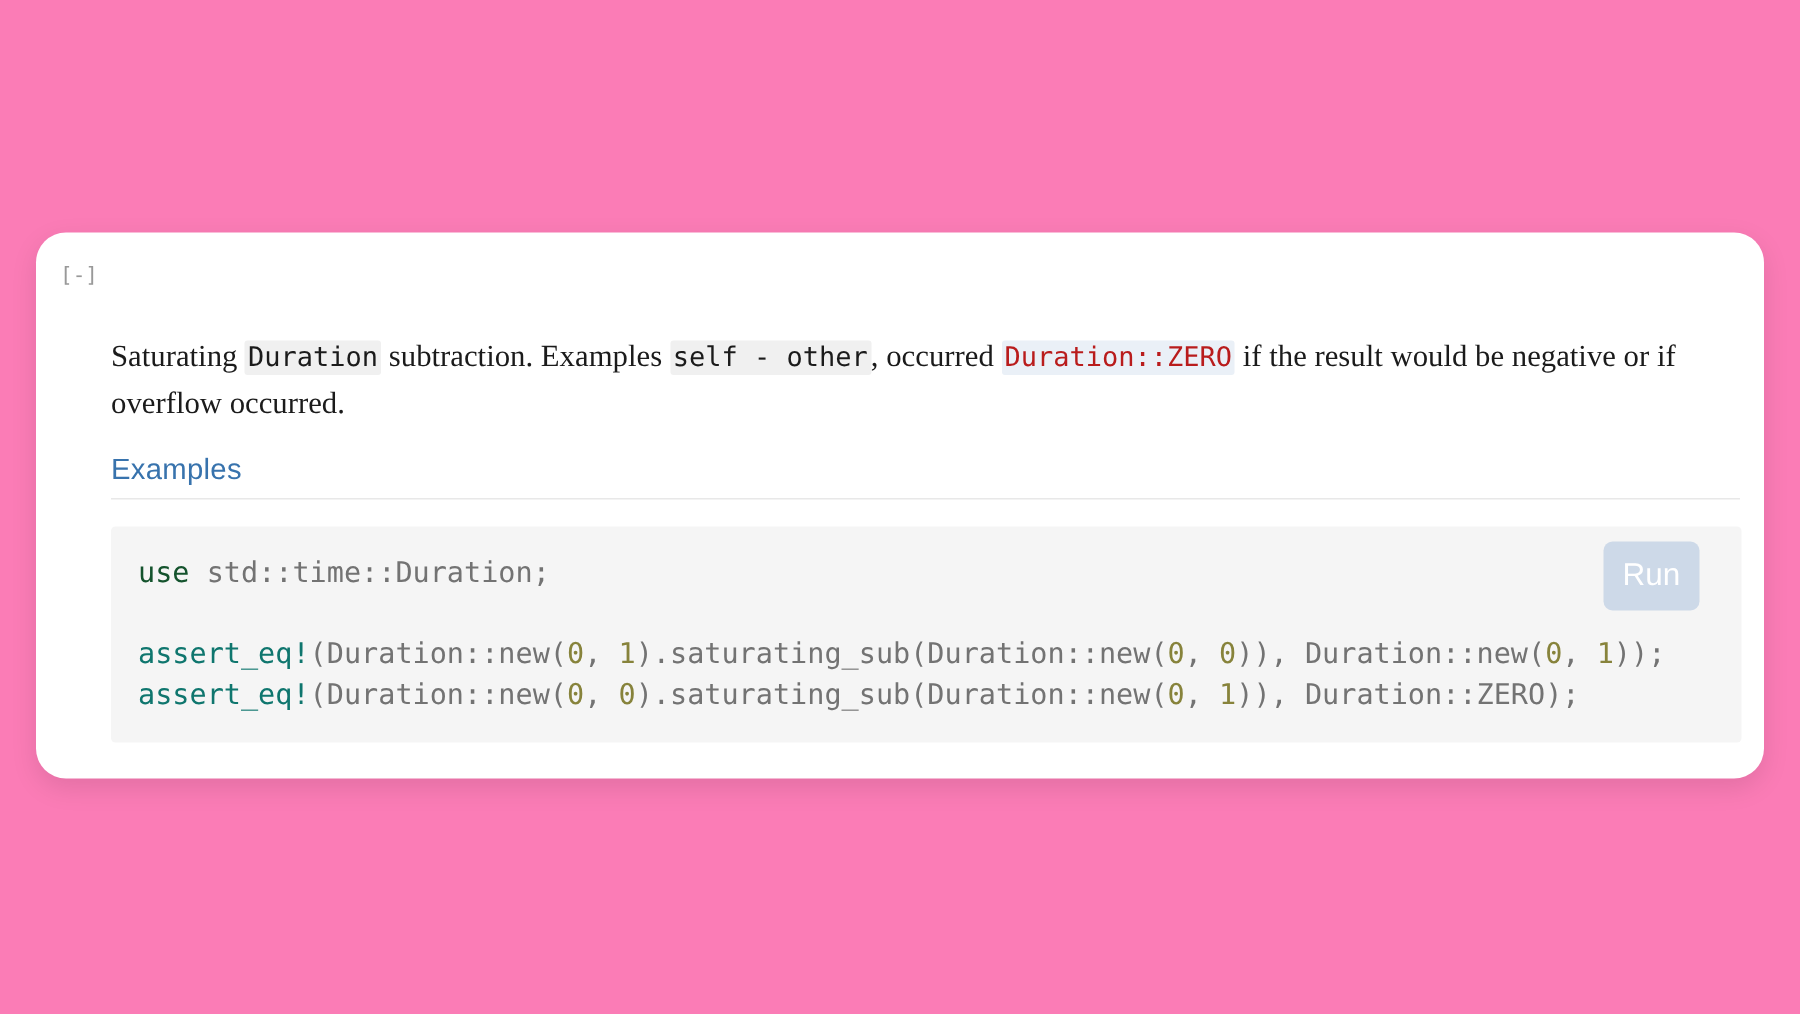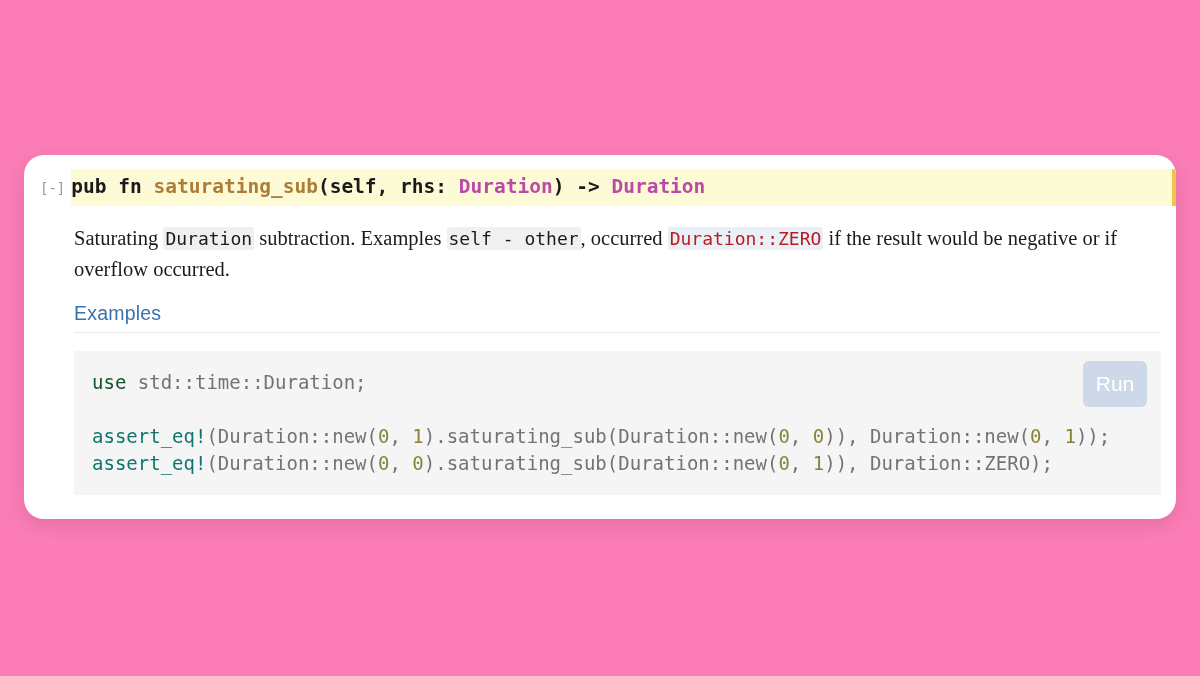--- a/index.html
+++ b/index.html
@@ -155,21 +155,21 @@
     white-space: pre;
     overflow: hidden;
   }
   .kw-use   { color: #14532d; }
   .macroc   { color: #0f766e; }
   .num      { color: #87833b; }
   .plain    { color: #737373; }
 
   .run-btn {
     position: absolute;
-    right: 14px;
+    right: 28px;
     top: 10px;
     width: 64px;
     height: 46px;
     background: #cdd9e8;
     border: none;
     border-radius: 6px;
     color: #ffffff;
     font-family: "Liberation Sans", sans-serif;
     font-size: 21px;
     line-height: 46px;
@@ -181,23 +181,20 @@
 </head>
 <body>
 
 <div class="page">
 
   <div class="doc-card">
 
     <div class="sig-row">
       <span class="toggle">[-]</span>
 
-      <div class="sig-band">
-        <span class="sig-code"><span class="kw">pub</span><span class="plain"> </span><span class="kw">fn</span><span class="plain"> </span><span class="fnname">saturating_sub</span><span class="punct">(</span><span class="punct">self, rhs: </span><span class="ty">Duration</span><span class="punct">)</span><span class="punct"> -&gt; </span><span class="ty">Duration</span></span>
-      </div>
 
     </div>
 
     <div class="desc"><span>Saturating </span><code class="inline">Duration</code><span> subtraction. Examples </span><code class="inline">self - other</code><span>, occurred </span><a class="inline-link" href="#">Duration::ZERO</a><span> if the result would be negative or if overflow occurred.</span></div>
 
     <div class="heading-wrap">
       <span class="heading">Examples</span>
     </div>
 
     <div class="example-wrap">

